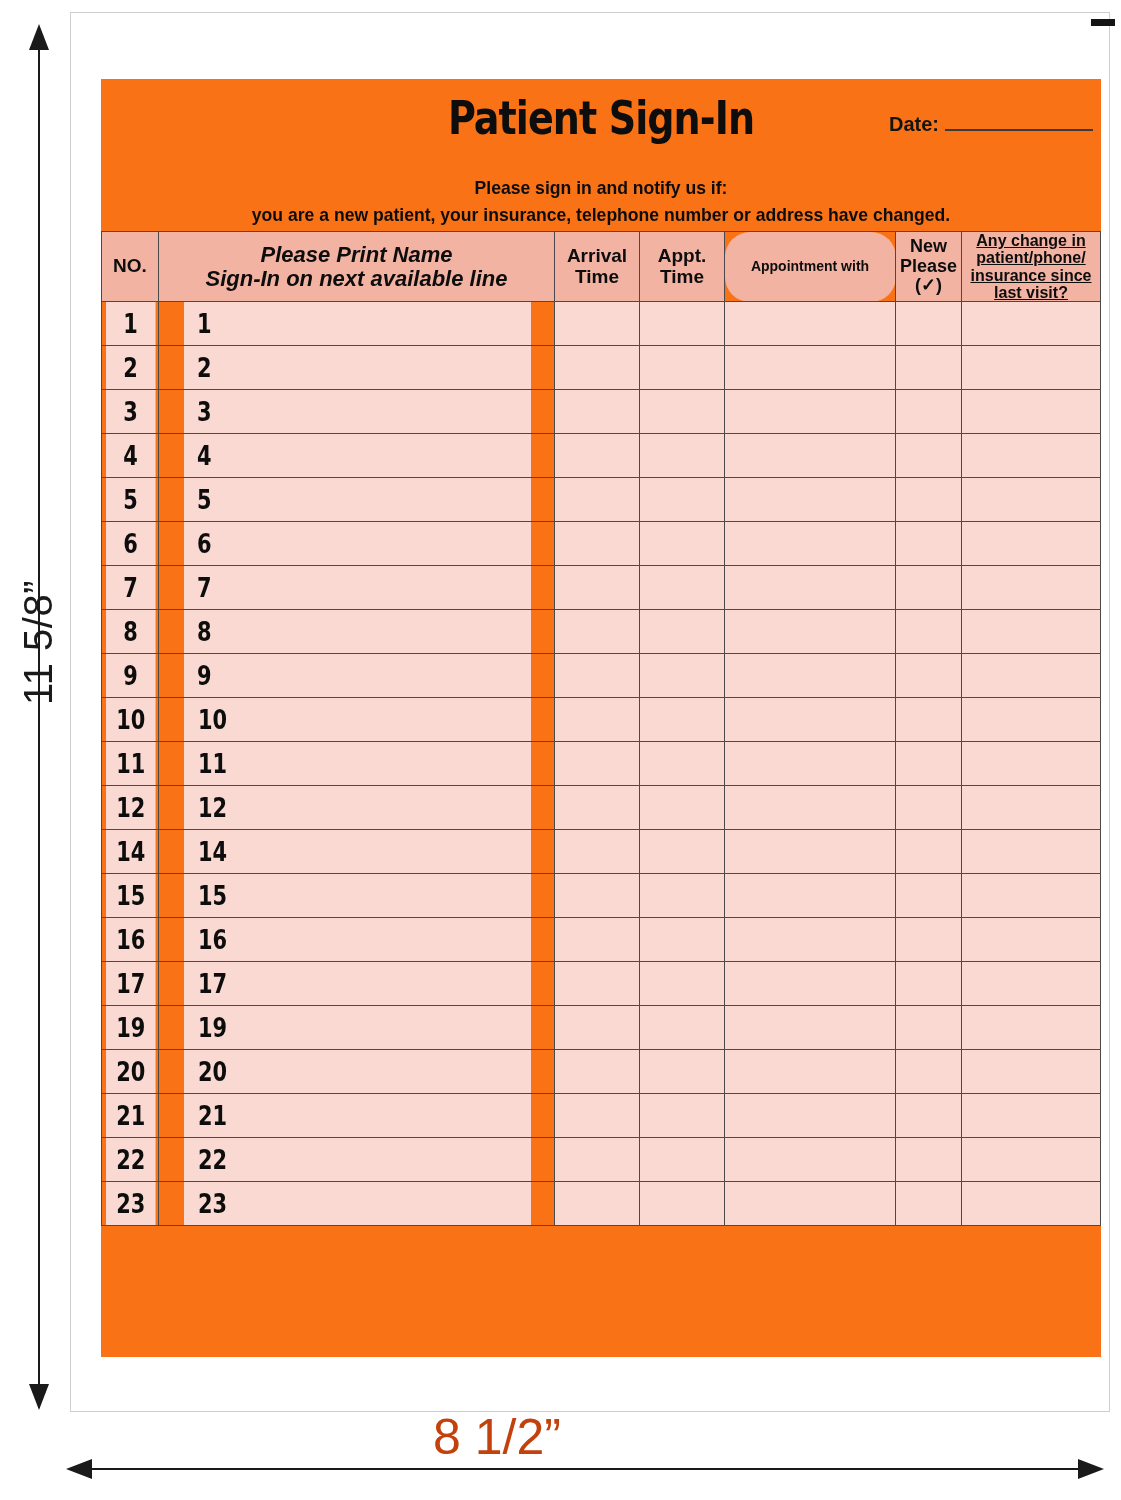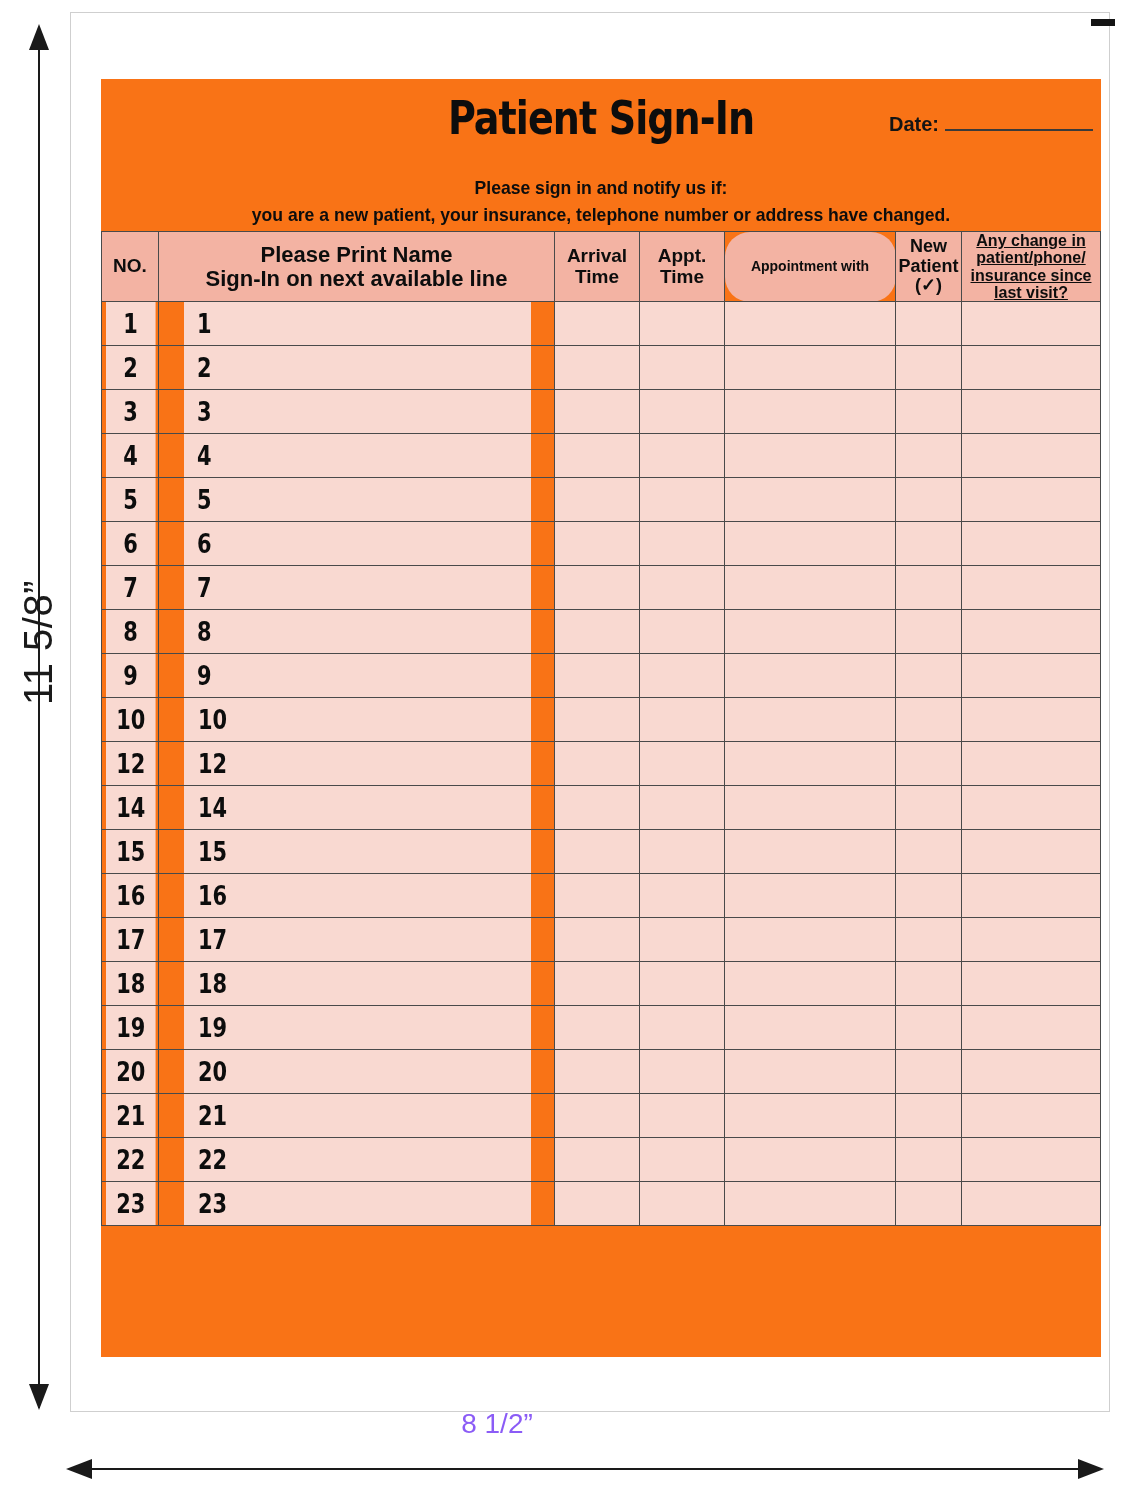--- a/index.html
+++ b/index.html
@@ -74,22 +74,22 @@
     border-top: 10px solid transparent;
     border-bottom: 10px solid transparent;
     border-left: 26px solid #1a1a1a;
   }
   #horiz-label {
     position: absolute;
     left: 0;
     top: 1408px;
     width: 994px;
     text-align: center;
-    font-size: 28px;
-    color: #8b5cf6;
+    font-size: 50px;
+    color: #c2410c;
   }
 
   
   #sheet {
     position: absolute;
     left: 70px;
     top: 12px;
     width: 1040px;
     height: 1400px;
     background: #ffffff;
@@ -180,21 +180,21 @@
   #grid thead th {
     background: #f3b3a3;
     font-weight: bold;
     color: #0d0d0d;
     line-height: 1.08;
     height: 62px;
     vertical-align: middle;
     font-stretch: condensed;
   }
   .th-no    { width: 56px;  font-size: 19px; }
-  .th-name  { width: 395px; font-size: 22px; }
+  .th-name  { width: 395px; font-size: 22px; font-style: italic; }
   .th-arr   { width: 84px;  font-size: 19px; }
   .th-appt  { width: 84px;  font-size: 19px; }
   .th-with  { width: 170px; font-size: 14px; border-radius: 25px; }
   .th-new   { width: 65px;  font-size: 18px; }
   .th-chg   { width: auto;  font-size: 16px; text-decoration: underline; }
 
   #grid tbody td {
     background: #f9d9d1;
     height: 43px;
   }
@@ -266,21 +266,21 @@
           </th>
           <th class="th-appt">
             <div>Appt.</div>
             <div>Time</div>
           </th>
           <th class="th-with">
             <div>Appointment with</div>
           </th>
           <th class="th-new">
             <div>New</div>
-            <div>Patient</div>
+            <div>Please</div>
             <div>(✓)</div>
           </th>
           <th class="th-chg">
             <div>Any change in</div>
             <div>patient/phone/</div>
             <div>insurance since</div>
             <div>last visit?</div>
           </th>
         </tr>
       </thead>
@@ -369,20 +369,29 @@
           <tr>
             <td class="cell-no"><span class="num-inner">10</span></td>
             <td class="cell-name"><span class="num-inner">10</span></td>
             <td class="td-plain"></td>
             <td class="td-plain"></td>
             <td class="td-plain"></td>
             <td class="td-plain"></td>
             <td class="td-plain"></td>
           </tr>
           <tr>
+            <td class="cell-no"><span class="num-inner">11</span></td>
+            <td class="cell-name"><span class="num-inner">11</span></td>
+            <td class="td-plain"></td>
+            <td class="td-plain"></td>
+            <td class="td-plain"></td>
+            <td class="td-plain"></td>
+            <td class="td-plain"></td>
+          </tr>
+          <tr>
             <td class="cell-no"><span class="num-inner">12</span></td>
             <td class="cell-name"><span class="num-inner">12</span></td>
             <td class="td-plain"></td>
             <td class="td-plain"></td>
             <td class="td-plain"></td>
             <td class="td-plain"></td>
             <td class="td-plain"></td>
           </tr>
           <tr>
             <td class="cell-no"><span class="num-inner">14</span></td>
@@ -414,29 +423,20 @@
           <tr>
             <td class="cell-no"><span class="num-inner">17</span></td>
             <td class="cell-name"><span class="num-inner">17</span></td>
             <td class="td-plain"></td>
             <td class="td-plain"></td>
             <td class="td-plain"></td>
             <td class="td-plain"></td>
             <td class="td-plain"></td>
           </tr>
           <tr>
-            <td class="cell-no"><span class="num-inner">18</span></td>
-            <td class="cell-name"><span class="num-inner">18</span></td>
-            <td class="td-plain"></td>
-            <td class="td-plain"></td>
-            <td class="td-plain"></td>
-            <td class="td-plain"></td>
-            <td class="td-plain"></td>
-          </tr>
-          <tr>
             <td class="cell-no"><span class="num-inner">19</span></td>
             <td class="cell-name"><span class="num-inner">19</span></td>
             <td class="td-plain"></td>
             <td class="td-plain"></td>
             <td class="td-plain"></td>
             <td class="td-plain"></td>
             <td class="td-plain"></td>
           </tr>
           <tr>
             <td class="cell-no"><span class="num-inner">20</span></td>

